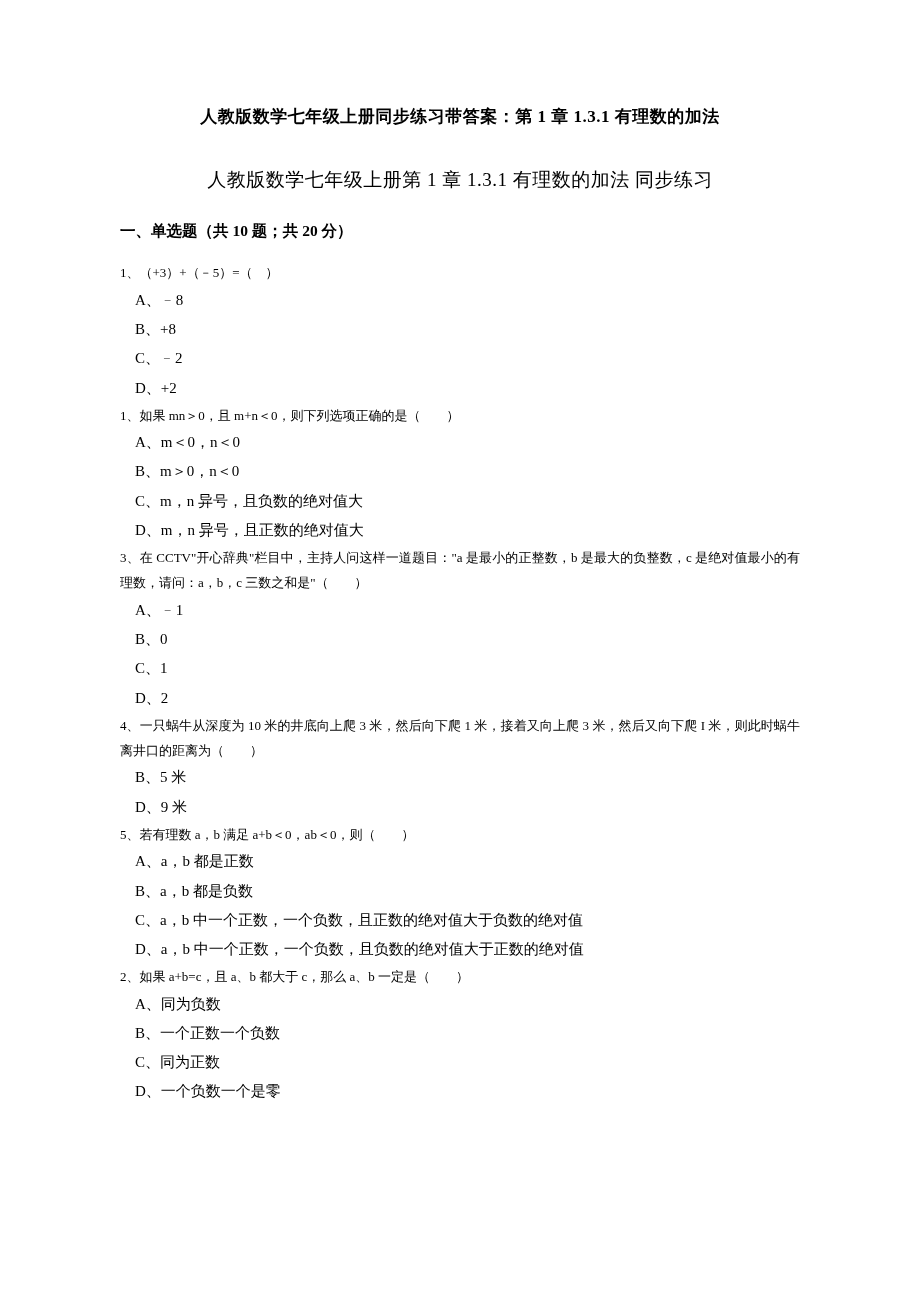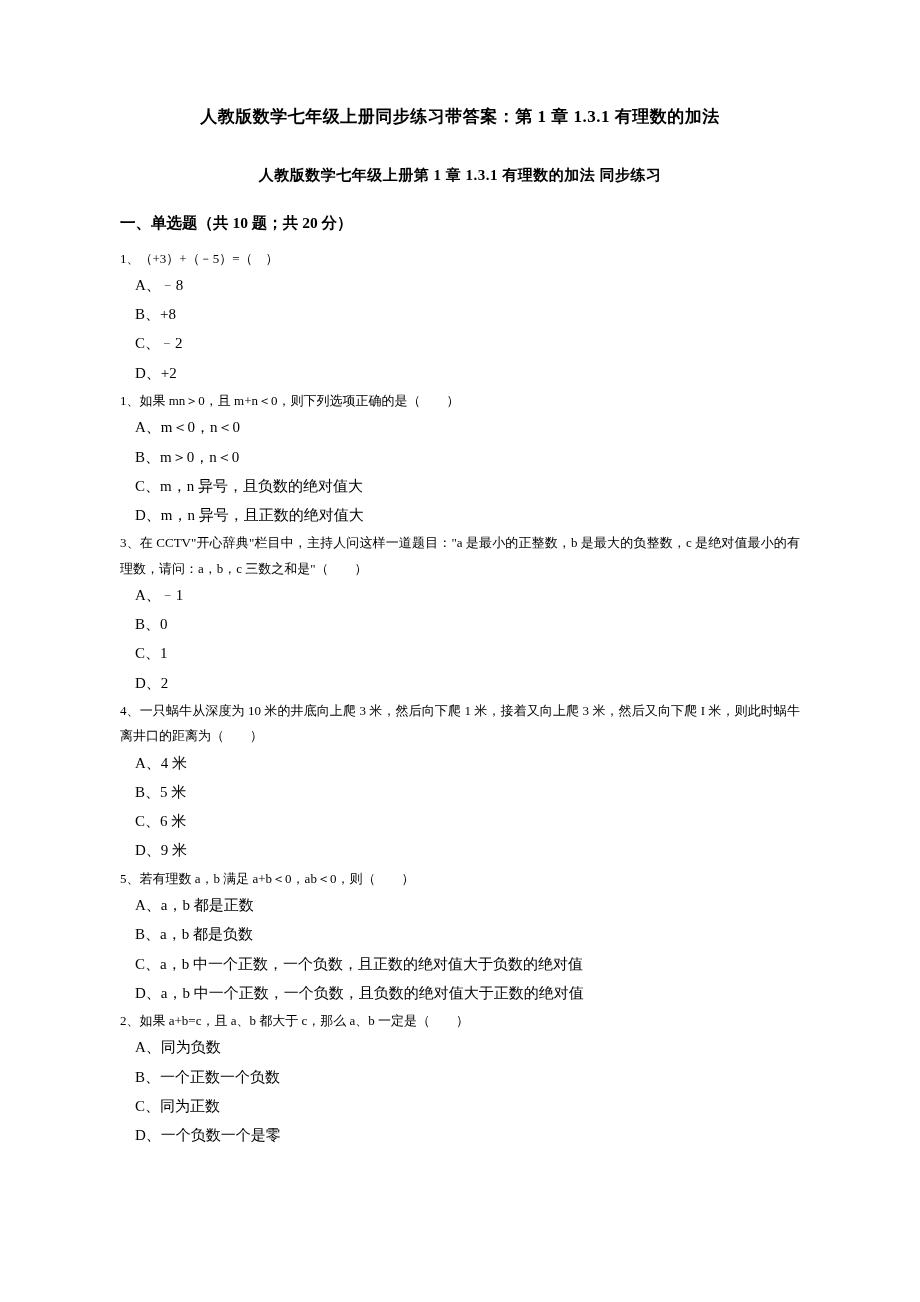--- a/index.html
+++ b/index.html
@@ -16,31 +16,31 @@
       line-height: 1.95;
     }
     .title-main {
       font-weight: bold;
       font-size: 17px;
       text-align: center;
       margin-bottom: 28px;
       letter-spacing: 0.5px;
     }
     .title-sub {
-      font-weight: bold;
-      font-size: 15px;
+      font-weight: normal;
+      font-size: 19px;
       text-align: center;
       margin-bottom: 18px;
       letter-spacing: 0.5px;
     }
     .section-header {
       font-weight: bold;
       font-size: 15.5px;
       margin-top: 4px;
-      margin-bottom: 7px;
+      margin-bottom: 14px;
     }
     .question {
       font-size: 13px;
       margin: 0;
       text-align: justify;
     }
     .option {
       font-size: 15px;
       margin: 0;
       padding-left: 15px;
@@ -68,23 +68,21 @@
   <div class="option">C、m，n 异号，且负数的绝对值大</div>
   <div class="option">D、m，n 异号，且正数的绝对值大</div>
 
   <div class="question">3、在 CCTV"开心辞典"栏目中，主持人问这样一道题目："a 是最小的正整数，b 是最大的负整数，c 是绝对值最小的有理数，请问：a，b，c 三数之和是"（　　）</div>
   <div class="option">A、﹣1</div>
   <div class="option">B、0</div>
   <div class="option">C、1</div>
   <div class="option">D、2</div>
 
   <div class="question">4、一只蜗牛从深度为 10 米的井底向上爬 3 米，然后向下爬 1 米，接着又向上爬 3 米，然后又向下爬 I 米，则此时蜗牛离井口的距离为（　　）</div>
-  <div class="option">A、4 米</div>
   <div class="option">B、5 米</div>
-  <div class="option">C、6 米</div>
   <div class="option">D、9 米</div>
 
   <div class="question">5、若有理数 a，b 满足 a+b＜0，ab＜0，则（　　）</div>
   <div class="option">A、a，b 都是正数</div>
   <div class="option">B、a，b 都是负数</div>
   <div class="option">C、a，b 中一个正数，一个负数，且正数的绝对值大于负数的绝对值</div>
   <div class="option">D、a，b 中一个正数，一个负数，且负数的绝对值大于正数的绝对值</div>
 
   <div class="question">2、如果 a+b=c，且 a、b 都大于 c，那么 a、b 一定是（　　）</div>
   <div class="option">A、同为负数</div>

